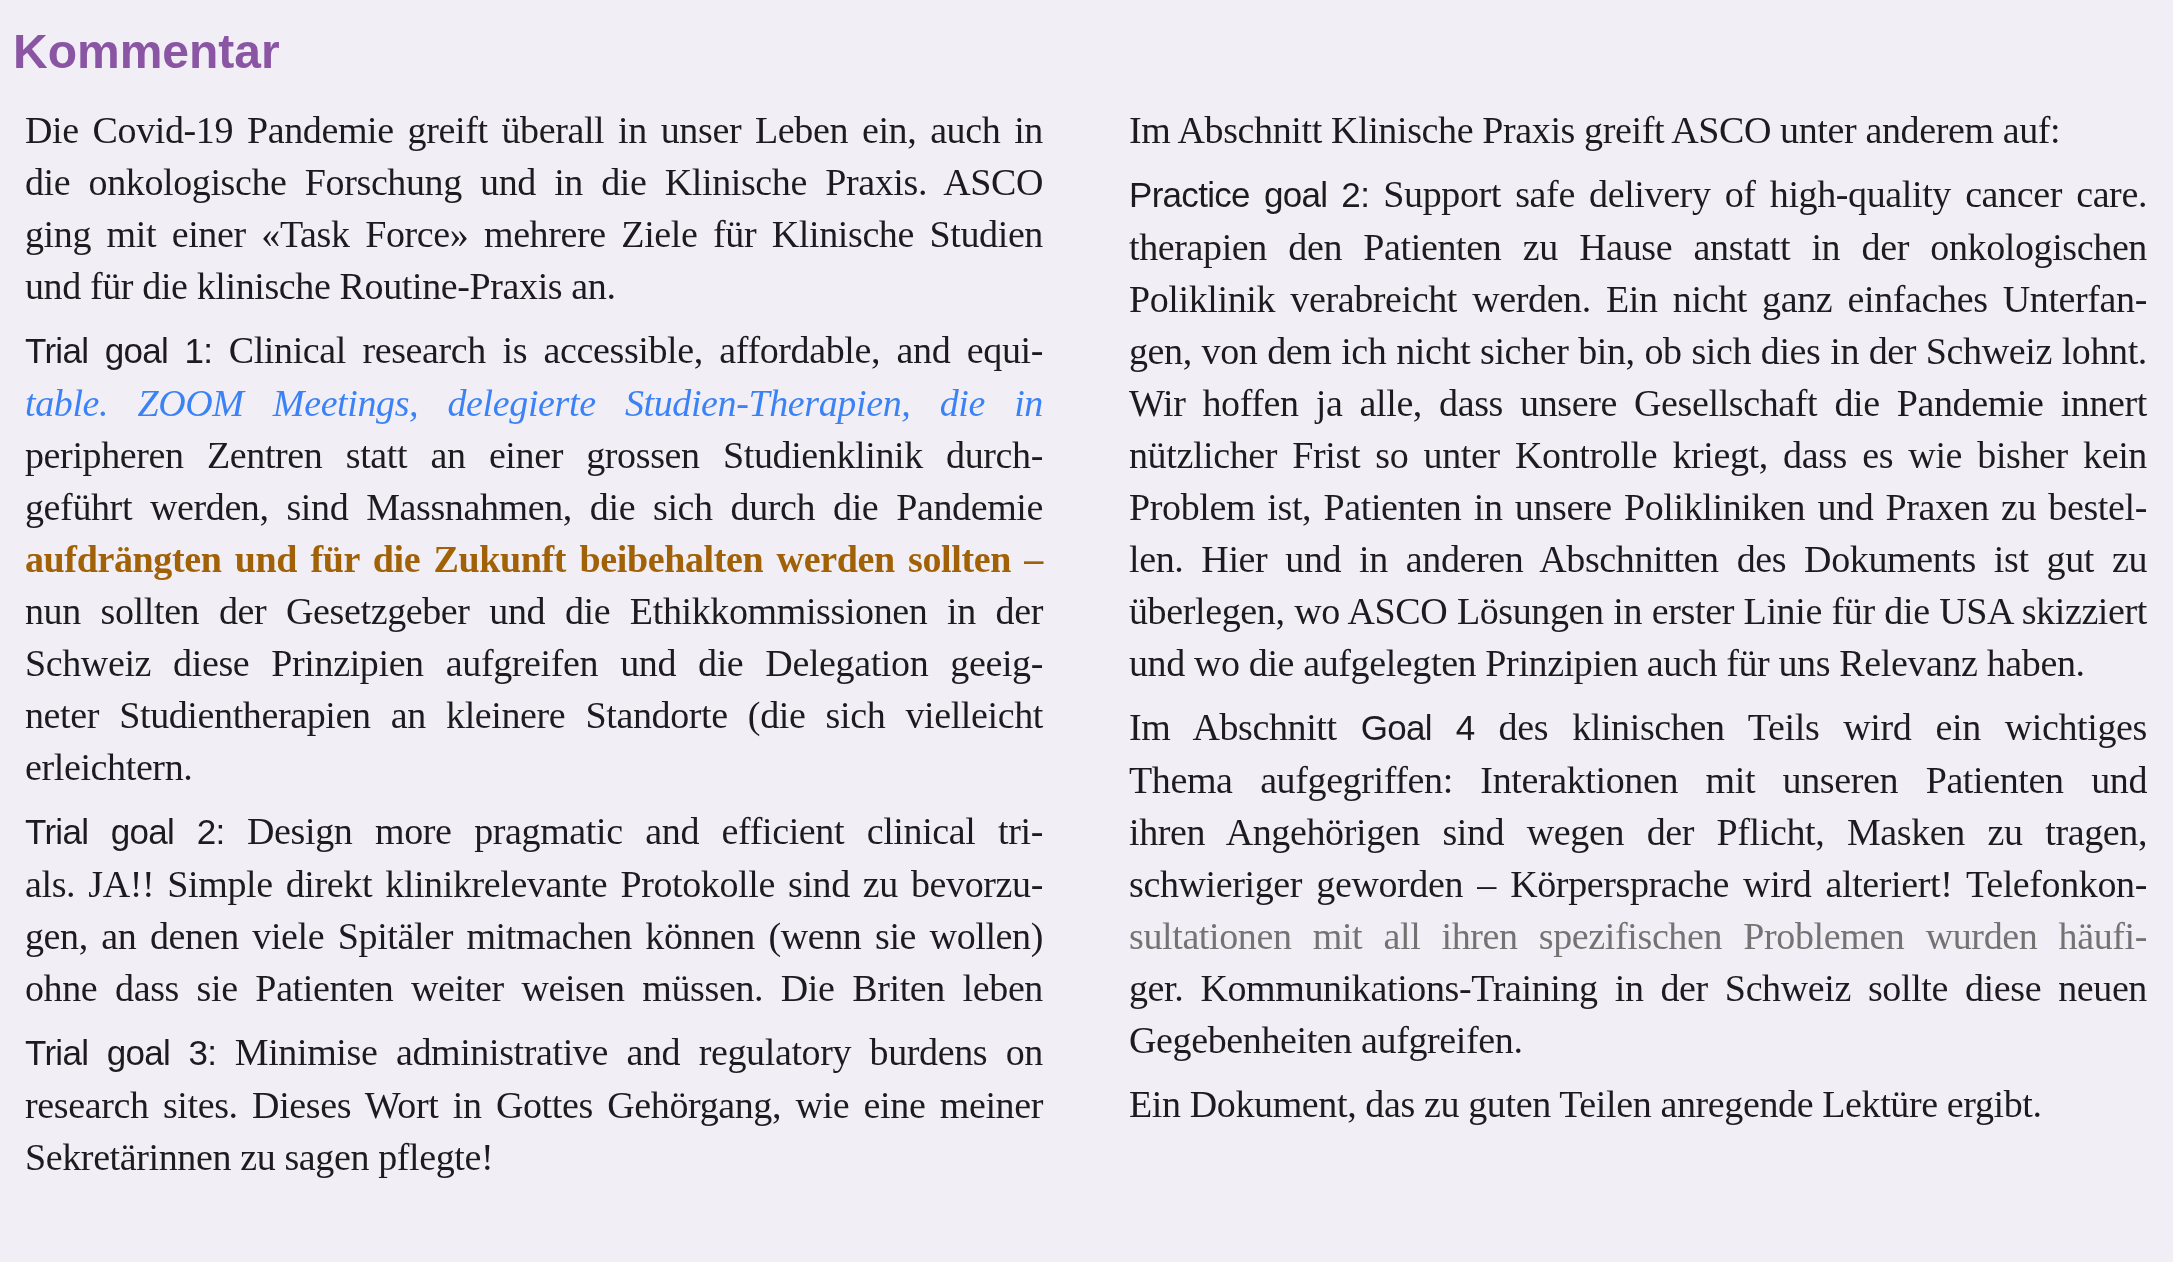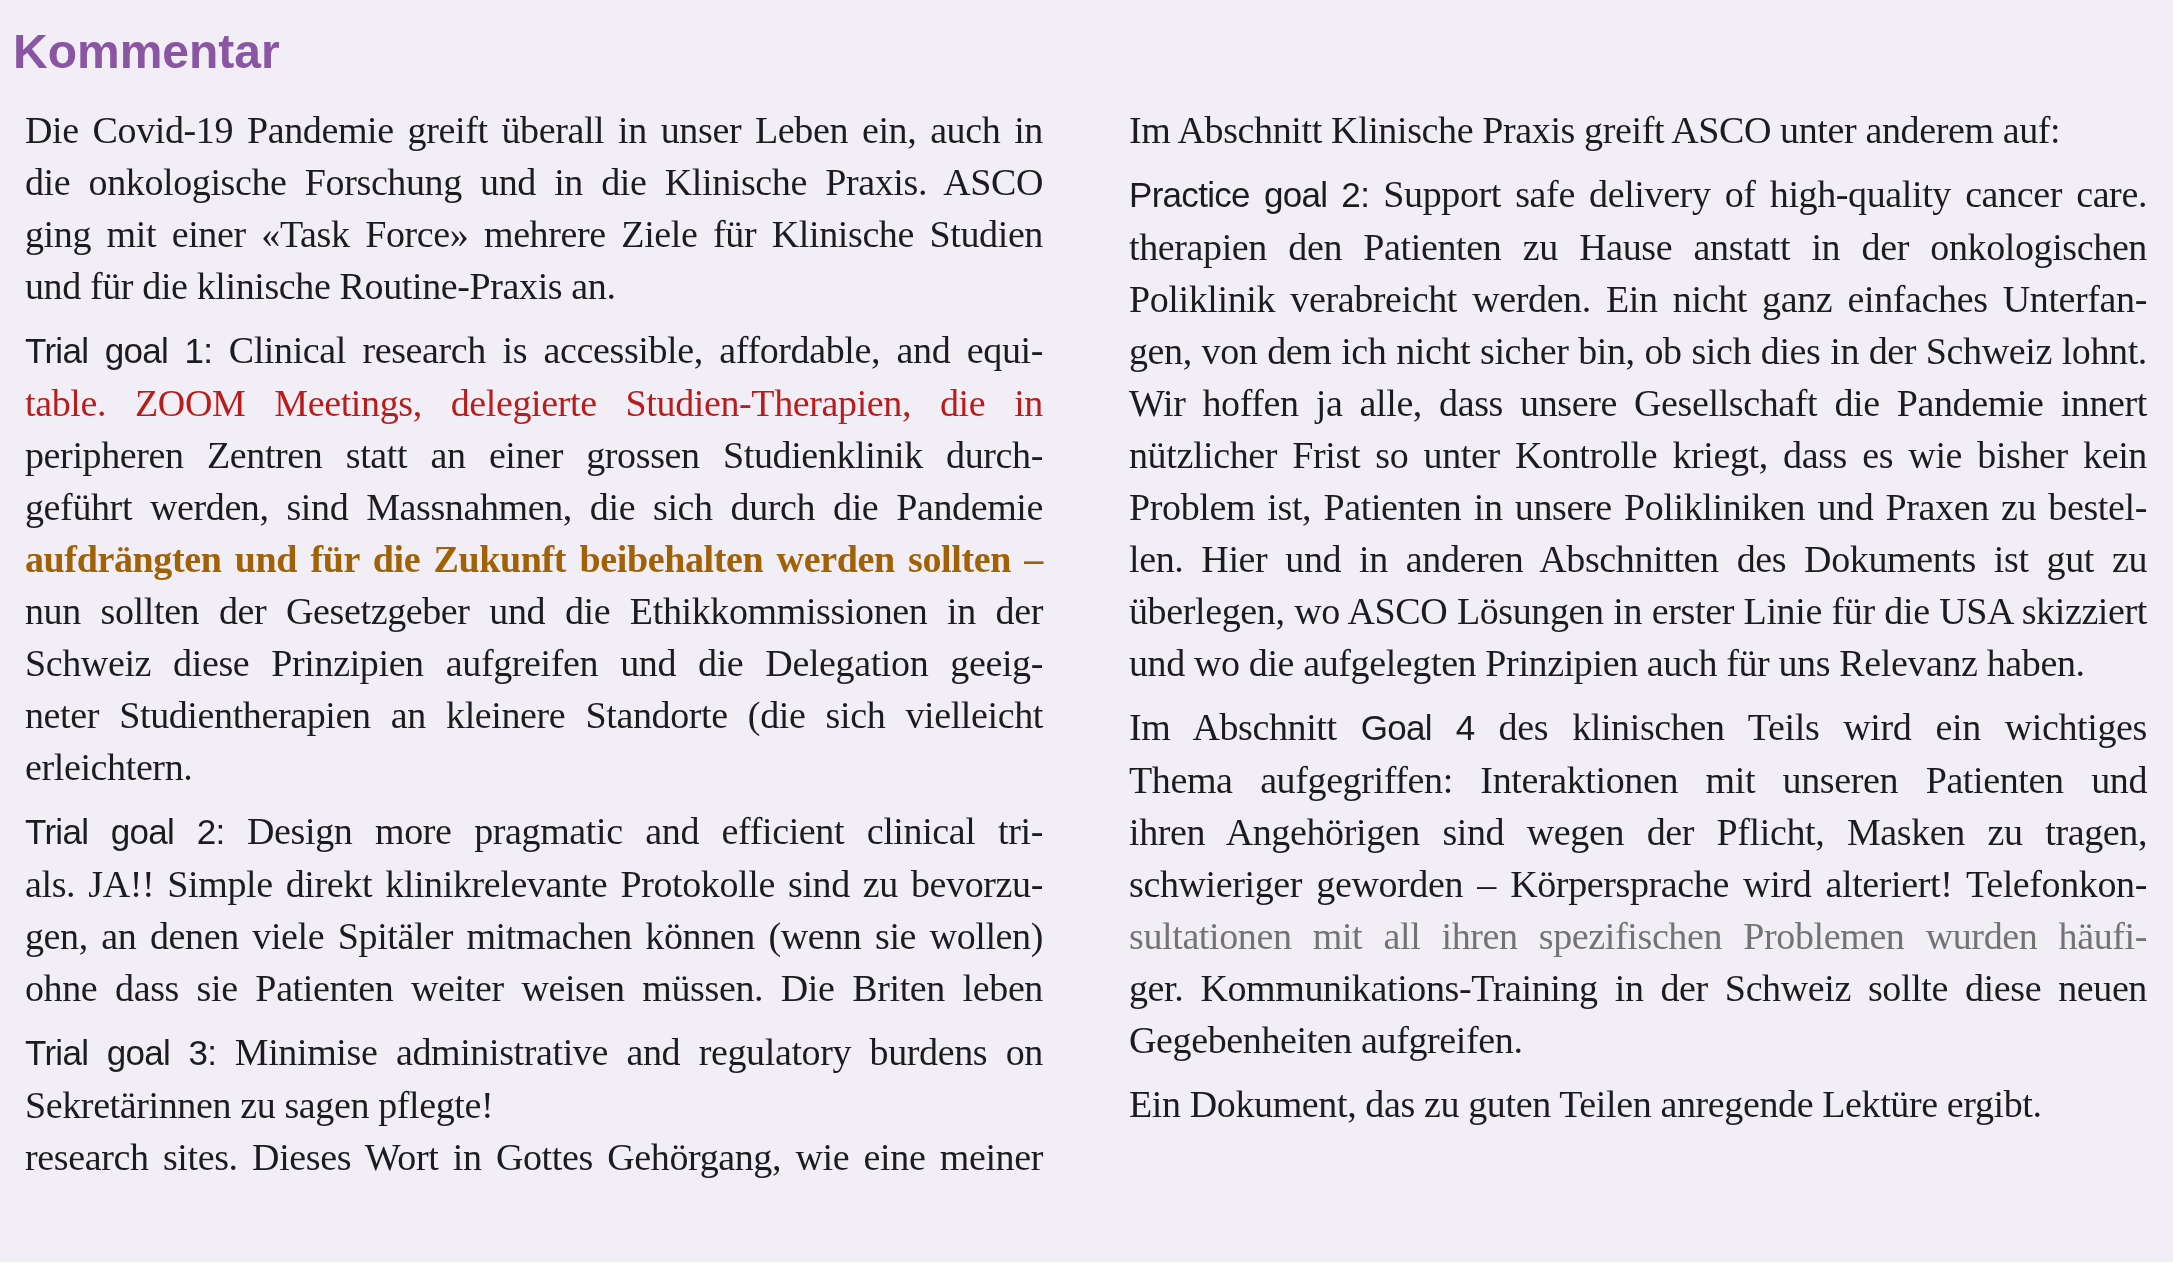--- a/index.html
+++ b/index.html
@@ -75,39 +75,39 @@
   <div class="columns">
       <div class="col">
         <div class="para">
           <div class="line j" style="color: rgb(28, 27, 31);"><span class="seg-serif">Die Covid-19 Pandemie greift überall in unser Leben ein, auch in</span></div>
           <div class="line j" style="color: rgb(28, 27, 31);"><span class="seg-serif">die onkologische Forschung und in die Klinische Praxis. ASCO</span></div>
           <div class="line j" style="color: rgb(28, 27, 31);"><span class="seg-serif">ging mit einer «Task Force» mehrere Ziele für Klinische Studien</span></div>
           <div class="line" style="color: rgb(28, 27, 31);"><span class="seg-serif">und für die klinische Routine-Praxis an.</span></div>
         </div>
         <div class="para">
           <div class="line j" style="color: rgb(28, 27, 31);"><span class="seg-sans">Trial goal 1:</span><span class="seg-serif"> Clinical research is accessible, affordable, and equi-</span></div>
-          <div class="line j" style="color: #b91c1c;"><span class="seg-serif">table. ZOOM Meetings, delegierte Studien-Therapien, die in</span></div>
+          <div class="line j" style="color: #3b82f6; font-style: italic;"><span class="seg-serif">table. ZOOM Meetings, delegierte Studien-Therapien, die in</span></div>
           <div class="line j" style="color: rgb(28, 27, 31);"><span class="seg-serif">peripheren Zentren statt an einer grossen Studienklinik durch-</span></div>
           <div class="line j" style="color: rgb(28, 27, 31);"><span class="seg-serif">geführt werden, sind Massnahmen, die sich durch die Pandemie</span></div>
           <div class="line j" style="color: #a16207; font-weight: bold;"><span class="seg-serif">aufdrängten und für die Zukunft beibehalten werden sollten –</span></div>
           <div class="line j" style="color: rgb(28, 27, 31);"><span class="seg-serif">nun sollten der Gesetzgeber und die Ethikkommissionen in der</span></div>
           <div class="line j" style="color: rgb(28, 27, 31);"><span class="seg-serif">Schweiz diese Prinzipien aufgreifen und die Delegation geeig-</span></div>
           <div class="line j" style="color: rgb(28, 27, 31);"><span class="seg-serif">neter Studientherapien an kleinere Standorte (die sich vielleicht</span></div>
           <div class="line" style="color: rgb(28, 27, 31);"><span class="seg-serif">erleichtern.</span></div>
         </div>
         <div class="para">
           <div class="line j" style="color: rgb(28, 27, 31);"><span class="seg-sans">Trial goal 2:</span><span class="seg-serif"> Design more pragmatic and efficient clinical tri-</span></div>
           <div class="line j" style="color: rgb(28, 27, 31);"><span class="seg-serif">als. JA!! Simple direkt klinikrelevante Protokolle sind zu bevorzu-</span></div>
           <div class="line j" style="color: rgb(28, 27, 31);"><span class="seg-serif">gen, an denen viele Spitäler mitmachen können (wenn sie wollen)</span></div>
           <div class="line j" style="color: rgb(28, 27, 31);"><span class="seg-serif">ohne dass sie Patienten weiter weisen müssen. Die Briten leben</span></div>
         </div>
         <div class="para">
           <div class="line j" style="color: rgb(28, 27, 31);"><span class="seg-sans">Trial goal 3:</span><span class="seg-serif"> Minimise administrative and regulatory burdens on</span></div>
+          <div class="line j" style="color: rgb(28, 27, 31);"><span class="seg-serif">research sites. Dieses Wort in Gottes Gehörgang, wie eine meiner</span></div>
           <div class="line" style="color: rgb(28, 27, 31);"><span class="seg-serif">Sekretärinnen zu sagen pflegte!</span></div>
-          <div class="line j" style="color: rgb(28, 27, 31);"><span class="seg-serif">research sites. Dieses Wort in Gottes Gehörgang, wie eine meiner</span></div>
         </div>
       </div>
       <div class="col">
         <div class="para">
           <div class="line" style="color: rgb(28, 27, 31);"><span class="seg-serif">Im Abschnitt Klinische Praxis greift ASCO unter anderem auf:</span></div>
         </div>
         <div class="para">
           <div class="line j" style="color: rgb(28, 27, 31);"><span class="seg-sans">Practice goal 2:</span><span class="seg-serif"> Support safe delivery of high-quality cancer care.</span></div>
           <div class="line j" style="color: rgb(28, 27, 31);"><span class="seg-serif">therapien den Patienten zu Hause anstatt in der onkologischen</span></div>
           <div class="line j" style="color: rgb(28, 27, 31);"><span class="seg-serif">Poliklinik verabreicht werden. Ein nicht ganz einfaches Unterfan-</span></div>

